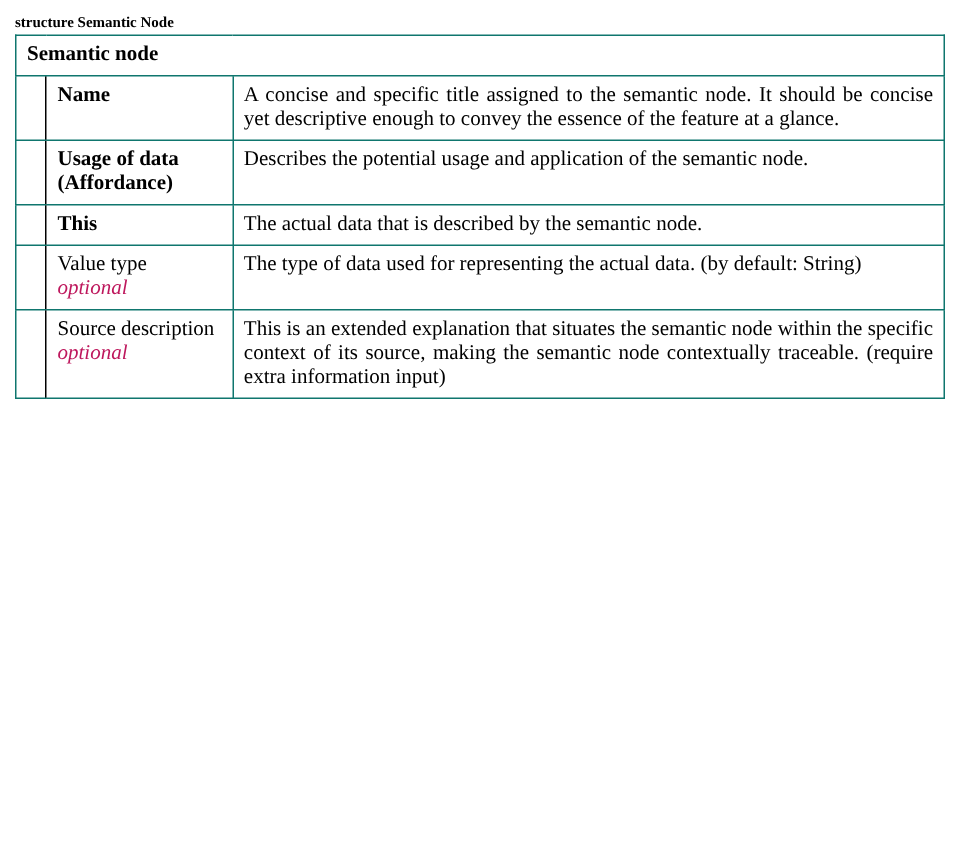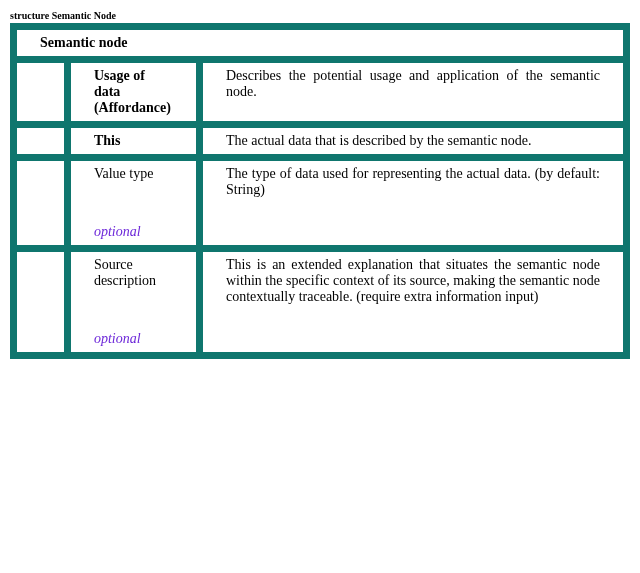--- a/index.html
+++ b/index.html
@@ -13,46 +13,45 @@
       font-weight: bold;
       font-size: 10px;
       margin-bottom: 2px;
     }
     table {
       border-collapse: collapse;
       width: 100%;
       border: 1.5px solid #000;
     }
     th, td {
-      border: 7px solid #0f766e;
-      padding: 5px 23px;
+      border: 1px solid #0f766e;
+      padding: 5px 7px;
       vertical-align: top;
       text-align: left;
     }
     .header-row td {
       font-weight: bold;
       font-size: 14px;
       background: #fff;
     }
     .col-label {
       width: 110px;
       min-width: 90px;
     }
     .col-desc {
       width: 420px;
     }
     .label-bold {
       font-weight: bold;
     }
     .label-optional {
       font-weight: normal;
-      color: #6d28d9;
+      color: #be185d;
       font-style: italic;
       display: block;
-      margin-top: 42px;
     }
     .text-justify {
       text-align: justify;
     }
     .indent-col {
       width: 18px;
       min-width: 18px;
       border-right: 1px solid #000;
     }
   </style>
@@ -61,20 +60,25 @@
 
 <div class="page-title">structure  Semantic Node</div>
 
 <table>
   <thead>
     <tr class="header-row">
       <td colspan="3">Semantic node</td>
     </tr>
   </thead>
   <tbody id="table-body">
+  <tr>
+        <td class="indent-col"></td>
+        <td class="col-label"><span class="label-bold">Name</span></td>
+        <td class="col-desc text-justify">A concise and specific title assigned to the semantic node. It should be concise yet descriptive enough to convey the essence of the feature at a glance.</td>
+      </tr>
       <tr>
         <td class="indent-col"></td>
         <td class="col-label"><span class="label-bold">Usage of data (Affordance)</span></td>
         <td class="col-desc text-justify">Describes the potential usage and application of the semantic node.</td>
       </tr>
       <tr>
         <td class="indent-col"></td>
         <td class="col-label"><span class="label-bold">This</span></td>
         <td class="col-desc text-justify">The actual data that is described by the semantic node.</td>
       </tr>

